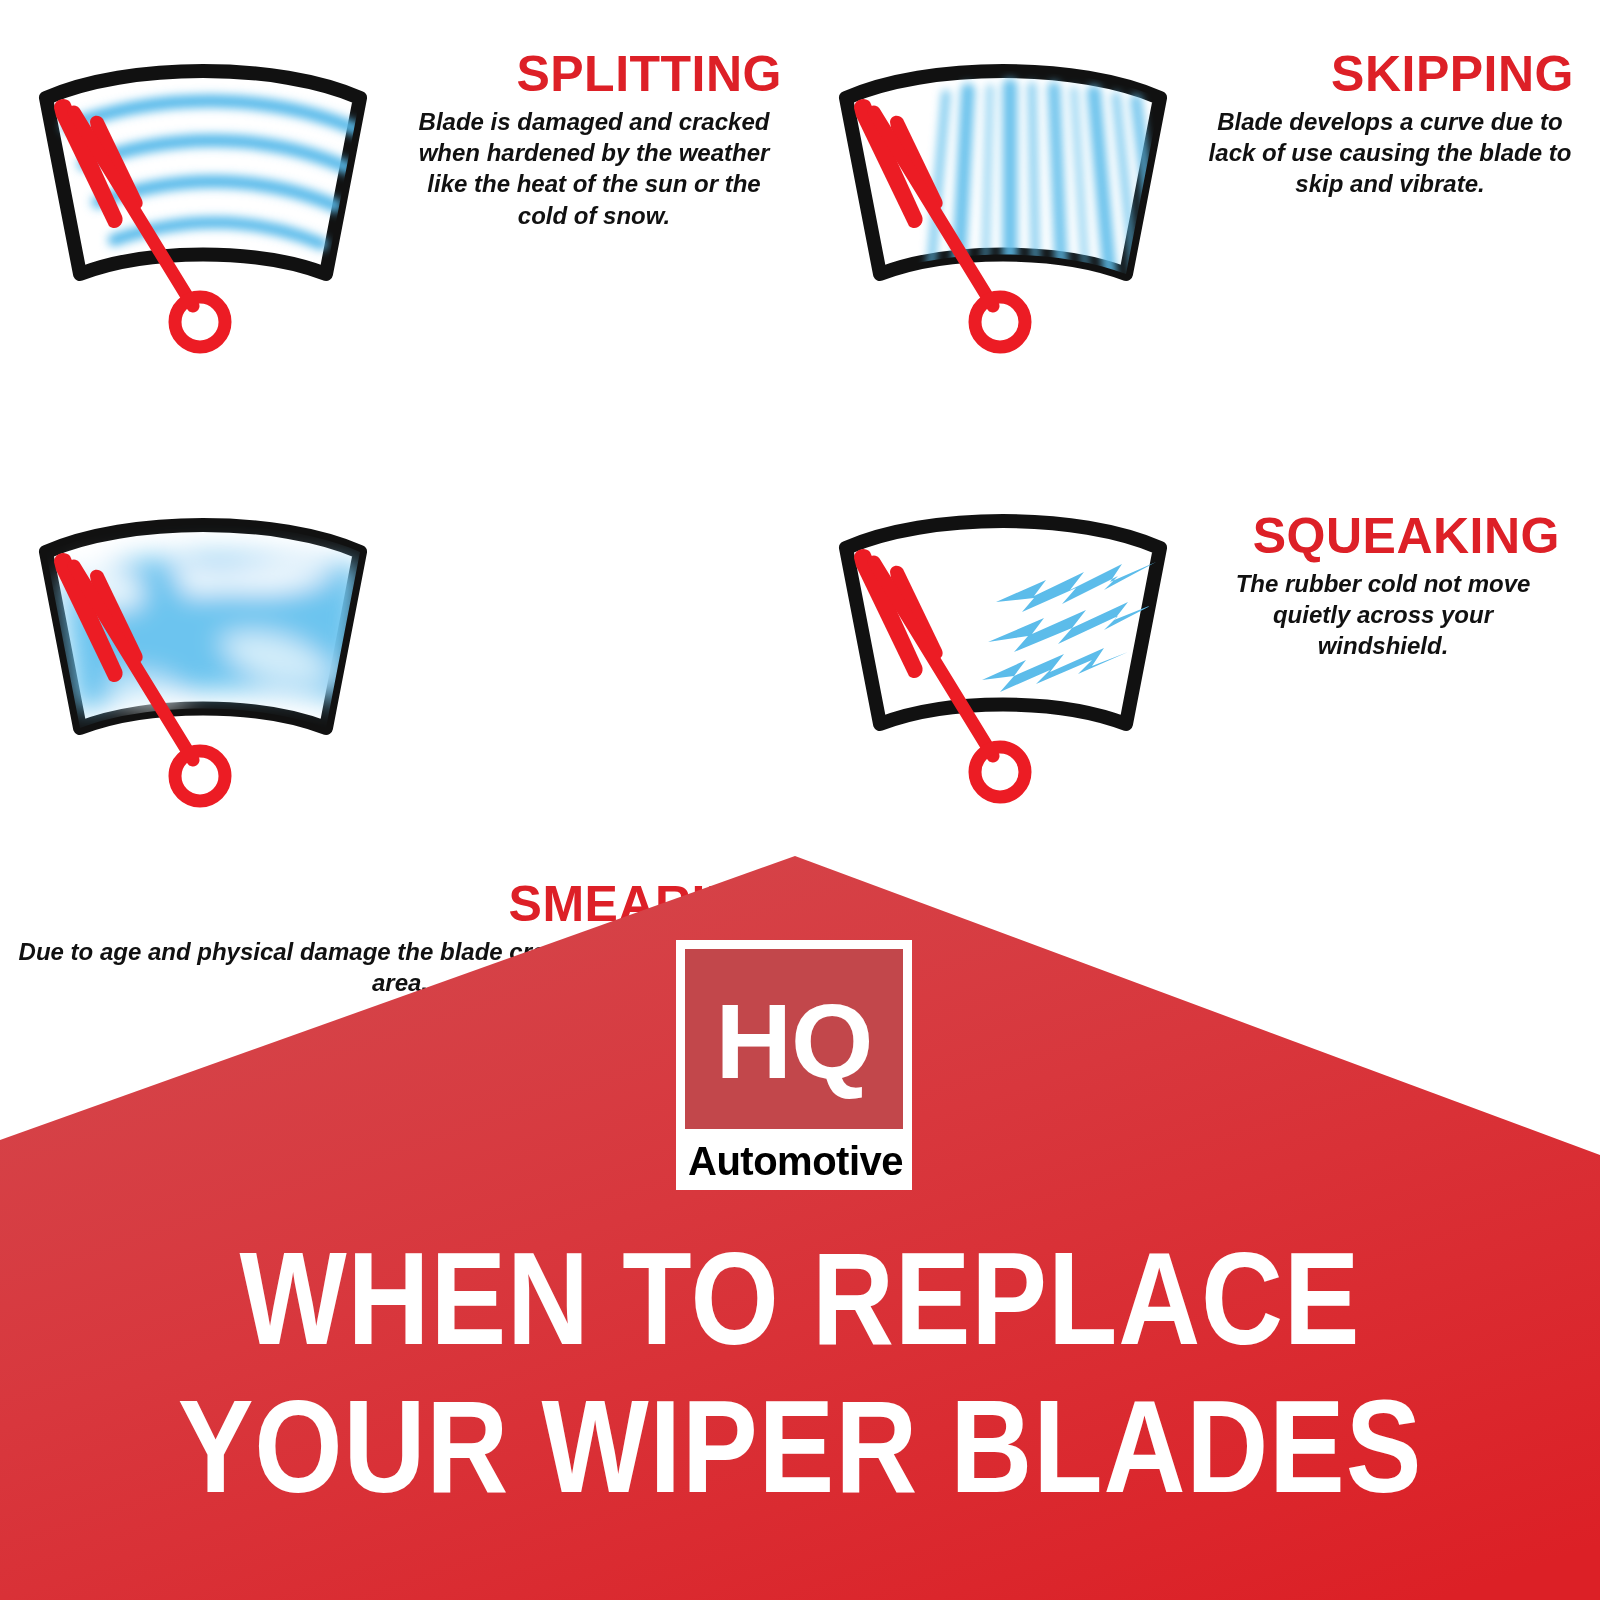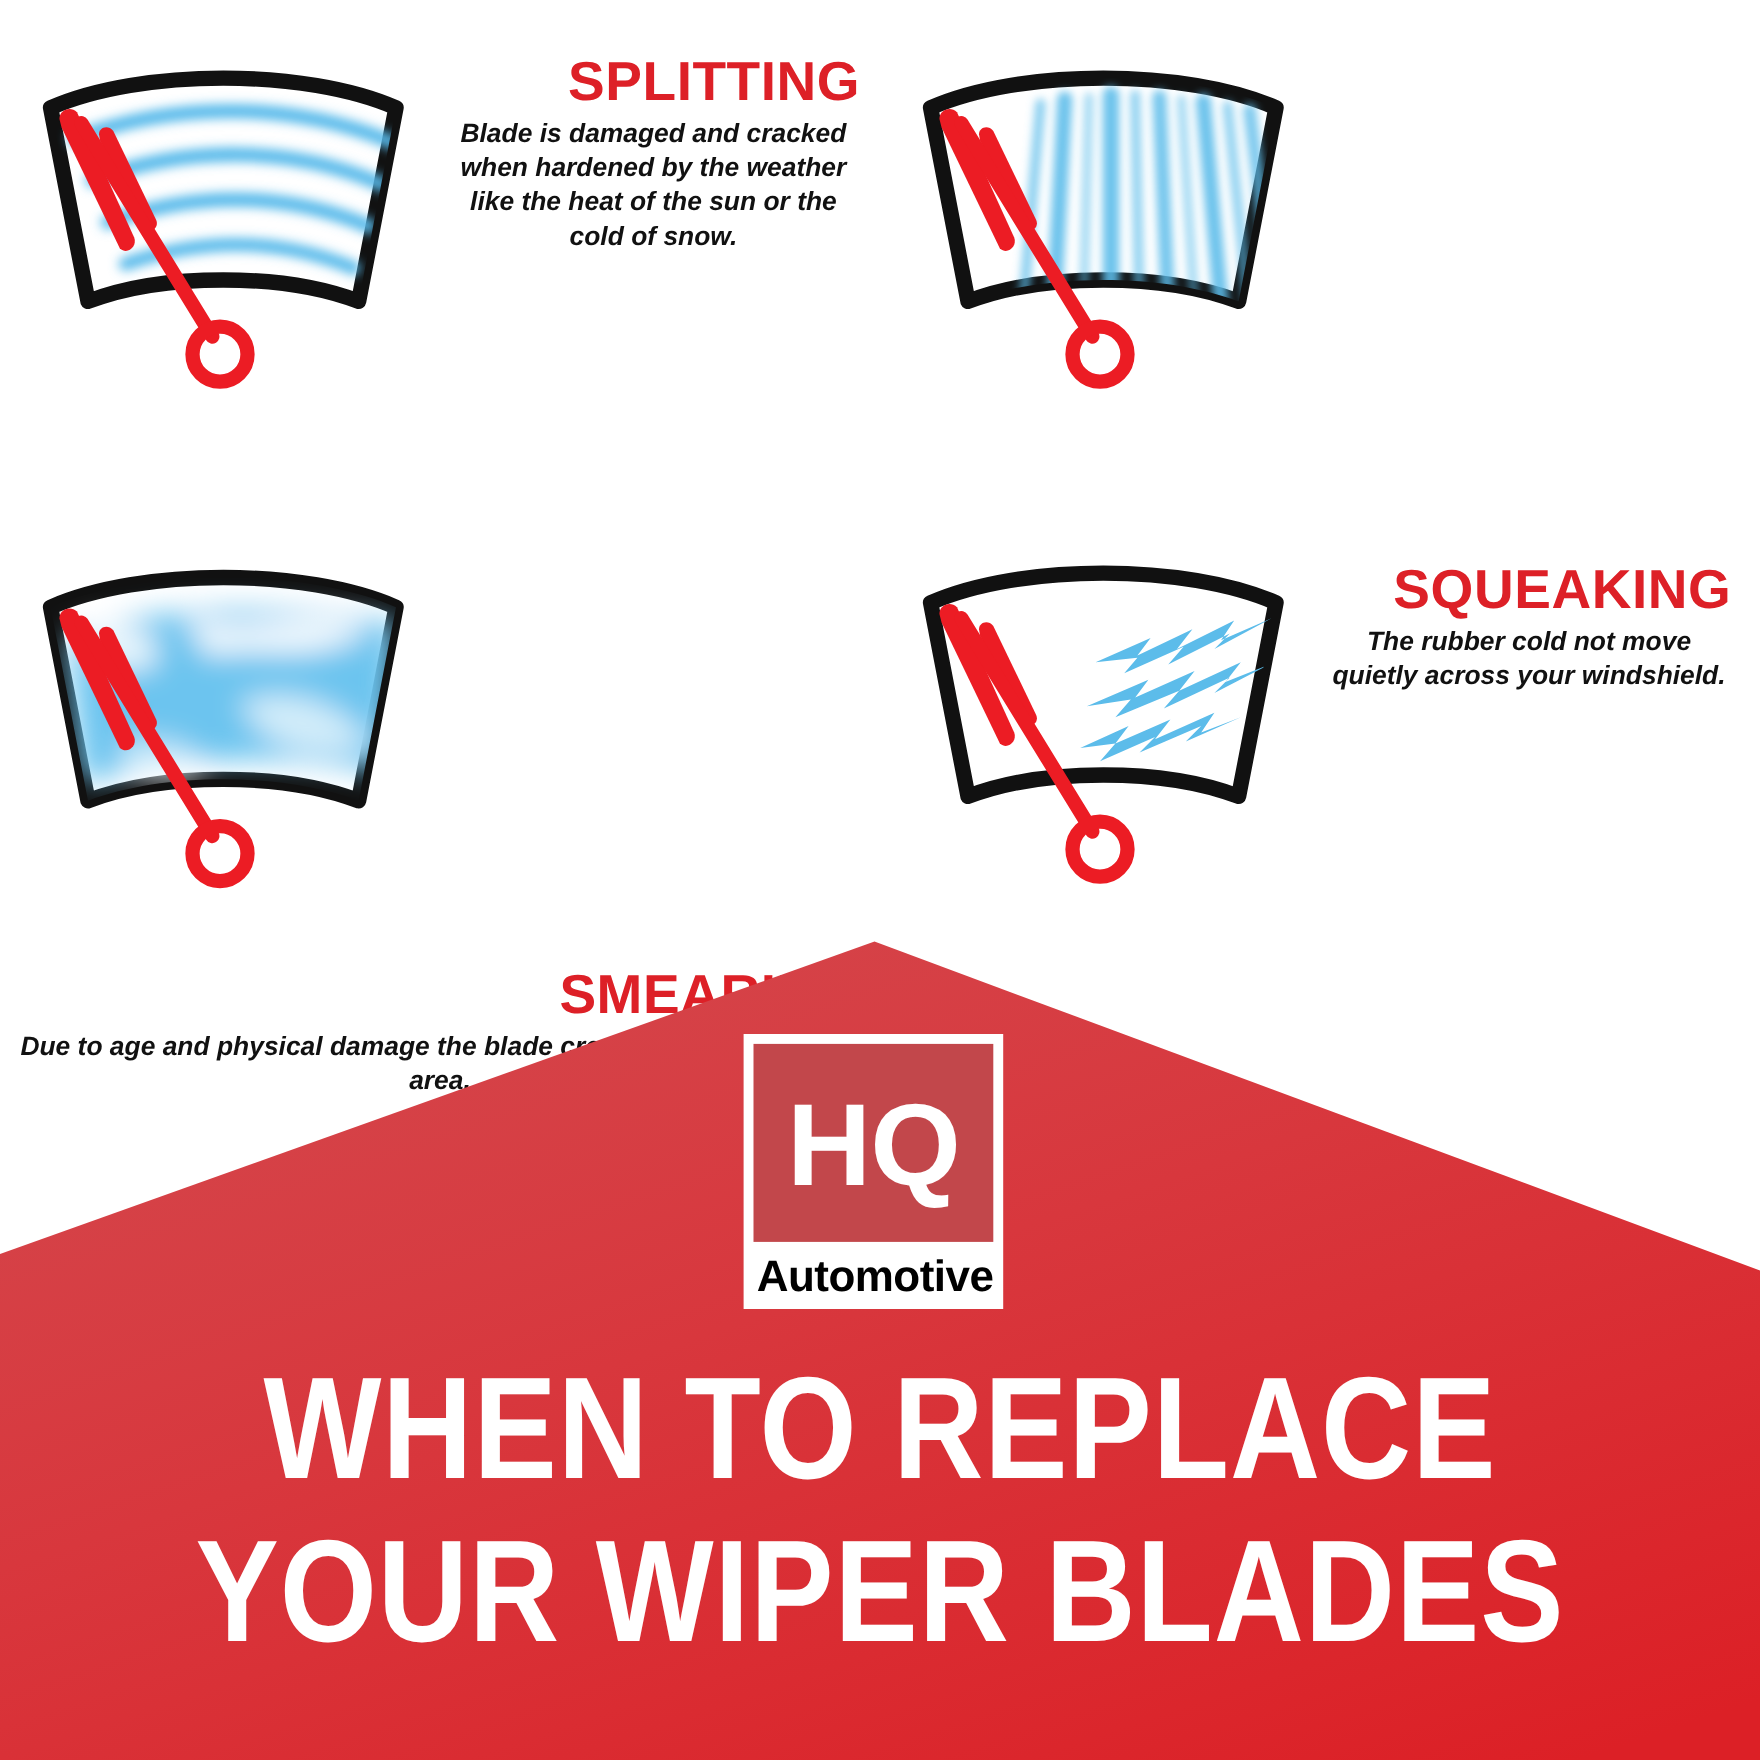--- a/index.html
+++ b/index.html
@@ -52,21 +52,21 @@
 
   .panel .text-wrap {
     flex: 1 1 auto;
     text-align: center;
     padding: 0 18px;
     box-sizing: border-box;
   }
   .panel.p0 .text-wrap { padding-top: 48px; }
   .panel.p1 .text-wrap { padding-top: 48px; padding-right: 26px; }
   .panel.p2 .text-wrap { padding-top: 40px; }
-  .panel.p3 .text-wrap { padding-top: 40px; padding-right: 26px; }
+  .panel.p3 .text-wrap { padding-top: 40px; padding-right: 40px; }
 
   .panel-title {
     color: #dd2027;
     font-size: 50px;
     font-weight: bold;
     letter-spacing: 0.5px;
     line-height: 1.04;
     margin: 0 0 6px 0;
     white-space: nowrap;
     text-align: right;
@@ -227,20 +227,24 @@
           <path d="M318,66 L338,230" stroke-width="12" opacity="0.8"></path>
         </g>
         <g fill="#ec1c24">
           <path d="M36,74 C36,66 46,62 52,68 L104,182 C107,190 98,198 91,192 L38,82 Z"></path>
           <path d="M72,88 C72,82 80,79 85,85 L124,166 C127,173 119,179 113,174 L73,94 Z"></path>
         </g>
         <line x1="56" y1="78" x2="175" y2="272" stroke="#ec1c24" stroke-width="13" stroke-linecap="round"></line>
         <circle cx="182" cy="288" r="25" fill="none" stroke="#ec1c24" stroke-width="13"></circle>
       </svg>
     </div>
+    <div class="text-wrap">
+      <div class="panel-title">SKIPPING</div>
+      <div class="panel-desc">Blade develops a curve due to lack of use causing the blade to skip and vibrate.</div>
+    </div>
   </div>
 
   <div class="panel p2">
     <div class="icon-wrap">
       <svg viewBox="0 0 370 330" xmlns="http://www.w3.org/2000/svg">
         <defs>
           <clipPath id="glassclip2">
             <path d="M28,64 C110,28 260,28 342,64 L308,240 C240,214 130,214 62,240 Z"></path>
           </clipPath>
           <filter id="blur2" x="-25%" y="-25%" width="150%" height="150%">

